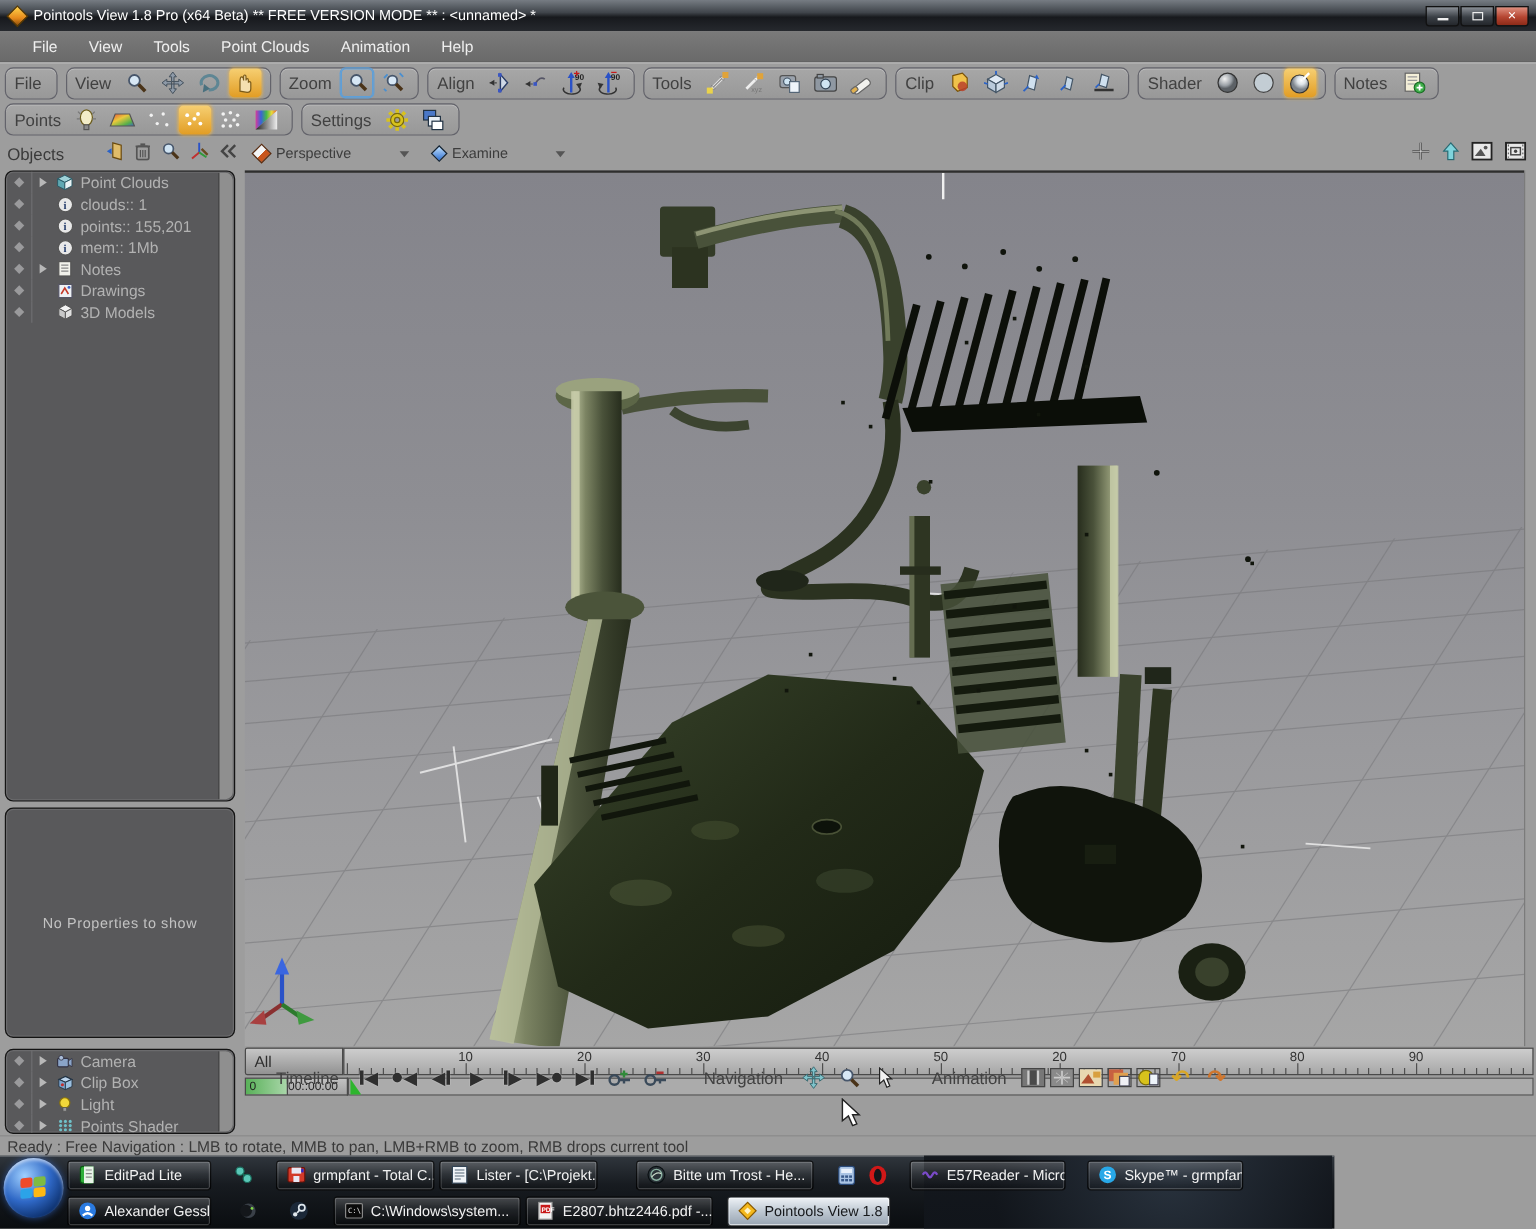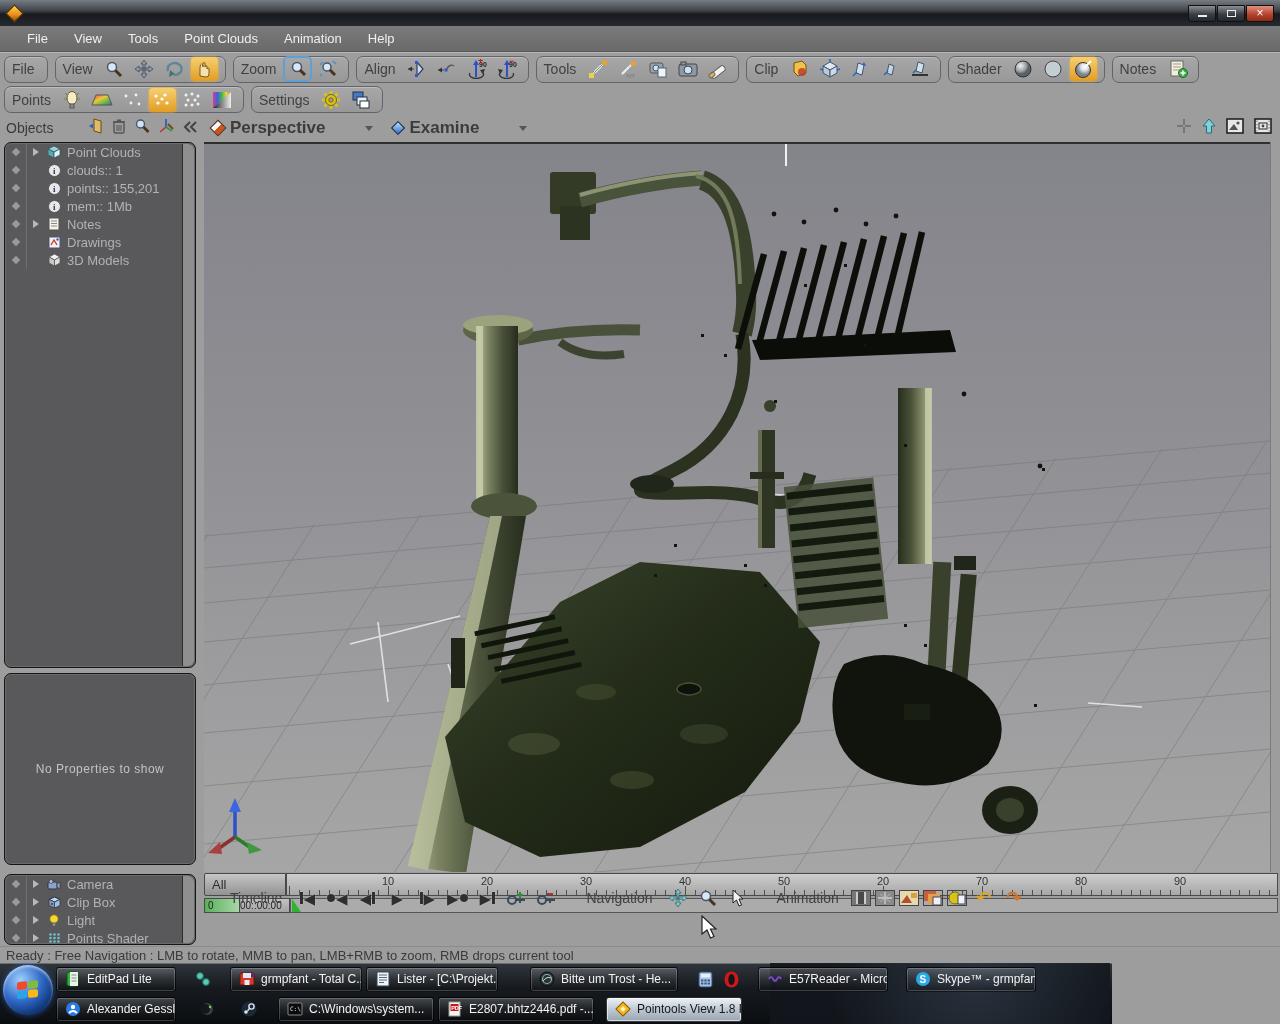--- a/index.html
+++ b/index.html
@@ -55,21 +55,21 @@
     border-right:1px solid #6e6e70; align-self:stretch; }
   .bullet { width:6px; height:6px; background:#9a9a9c; transform:rotate(45deg); }
   .expcell { width:18px; display:flex; align-items:center; justify-content:center; }
   .exp { width:0; height:0; border-top:4px solid transparent; border-bottom:4px solid transparent; border-left:6px solid #b8b8b8; }
   .ticon { width:18px; height:14px; display:flex; align-items:center; justify-content:center; margin-right:4px; }
   .ticon svg{display:block;}
 
   
   .vpheader { position:absolute; left:204px; top:114px; width:1076px; height:28px;
     display:flex; align-items:center; gap:6px; padding:0 8px; }
-  .vpdrop { display:flex; align-items:center; gap:40px; font-size:17px; color:#3c3c3c;font-weight:bold; }
+  .vpdrop { display:flex; align-items:center; gap:40px; font-size:12px; color:#3c3c3c; }
   .caret { width:0; height:0; border-left:4px solid transparent; border-right:4px solid transparent; border-top:5px solid #555; }
   .diam { width:12px; height:12px; transform:rotate(45deg); border:1px solid #5a2c10;
     background:linear-gradient(90deg,#f5f5f5 50%,#c8551c 50%); }
   .gem { width:10px; height:10px; transform:rotate(45deg); border:1px solid #123; background:linear-gradient(135deg,#bfe0ff,#2f6fd0); }
   .vp-right { margin-left:auto; display:flex; gap:10px; align-items:center; }
   .canvas { position:absolute; left:204px; top:142px; width:1066px; height:730px; border-top:2px solid #2e2e2e;
     background:linear-gradient(#84848b,#8e8e93 38%,#9a9a9d 66%,#a6a6a6); overflow:hidden; }
   .rightstrip { position:absolute; left:1270px; top:142px; width:10px; height:730px; background:#9d9d9d; border-left:1px solid #7b7b7b; }
 
   
@@ -123,20 +123,21 @@
   .orbflag { width:22px; height:18px; display:grid; grid-template-columns:10px 10px; grid-template-rows:8px 8px; gap:1px; transform:skewY(-6deg); }
   .orbflag div { border-radius:2px; }
 
   .cursor { position:absolute; left:700px; top:915px; z-index:50; }
 </style>
 </head>
 <body>
 
 <div class="titlebar">
   <div class="app-logo"></div>
+  <span>Pointools View 1.8 Pro (x64 Beta) ** FREE VERSION MODE ** :  &lt;unnamed&gt; *</span>
   <div class="win-btns">
     <div class="win-btn">
         <div class="glyph-min"></div>
       </div>
     <div class="win-btn">
         <div class="glyph-max"></div>
       </div>
     <div class="win-btn close">
         <span class="glyph-close">×</span>
       </div>

